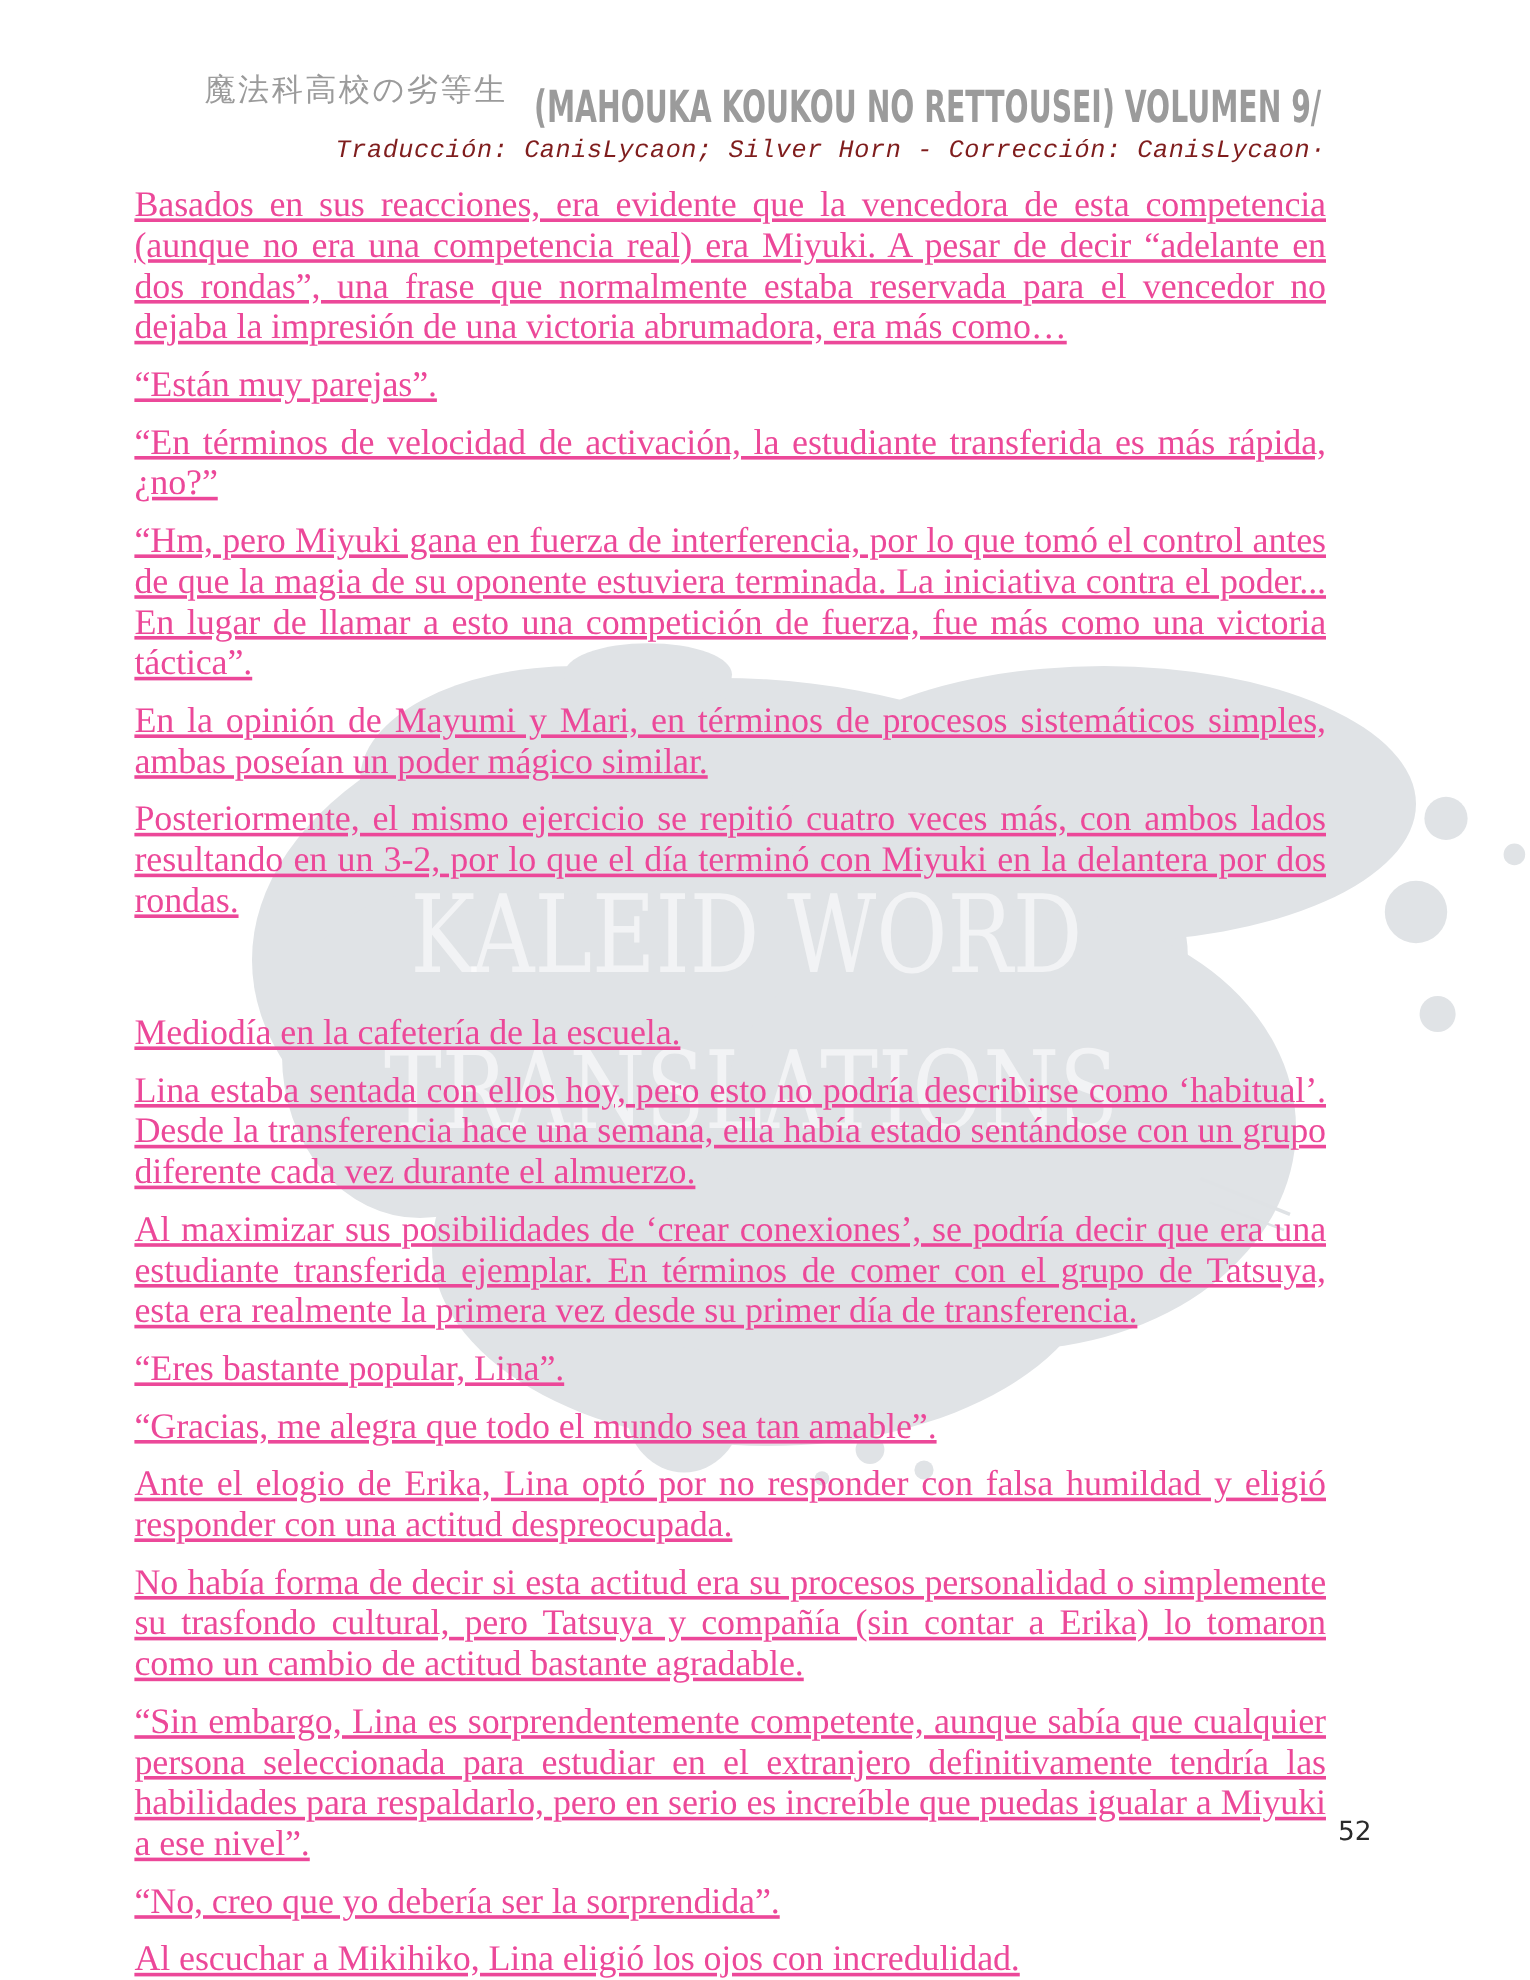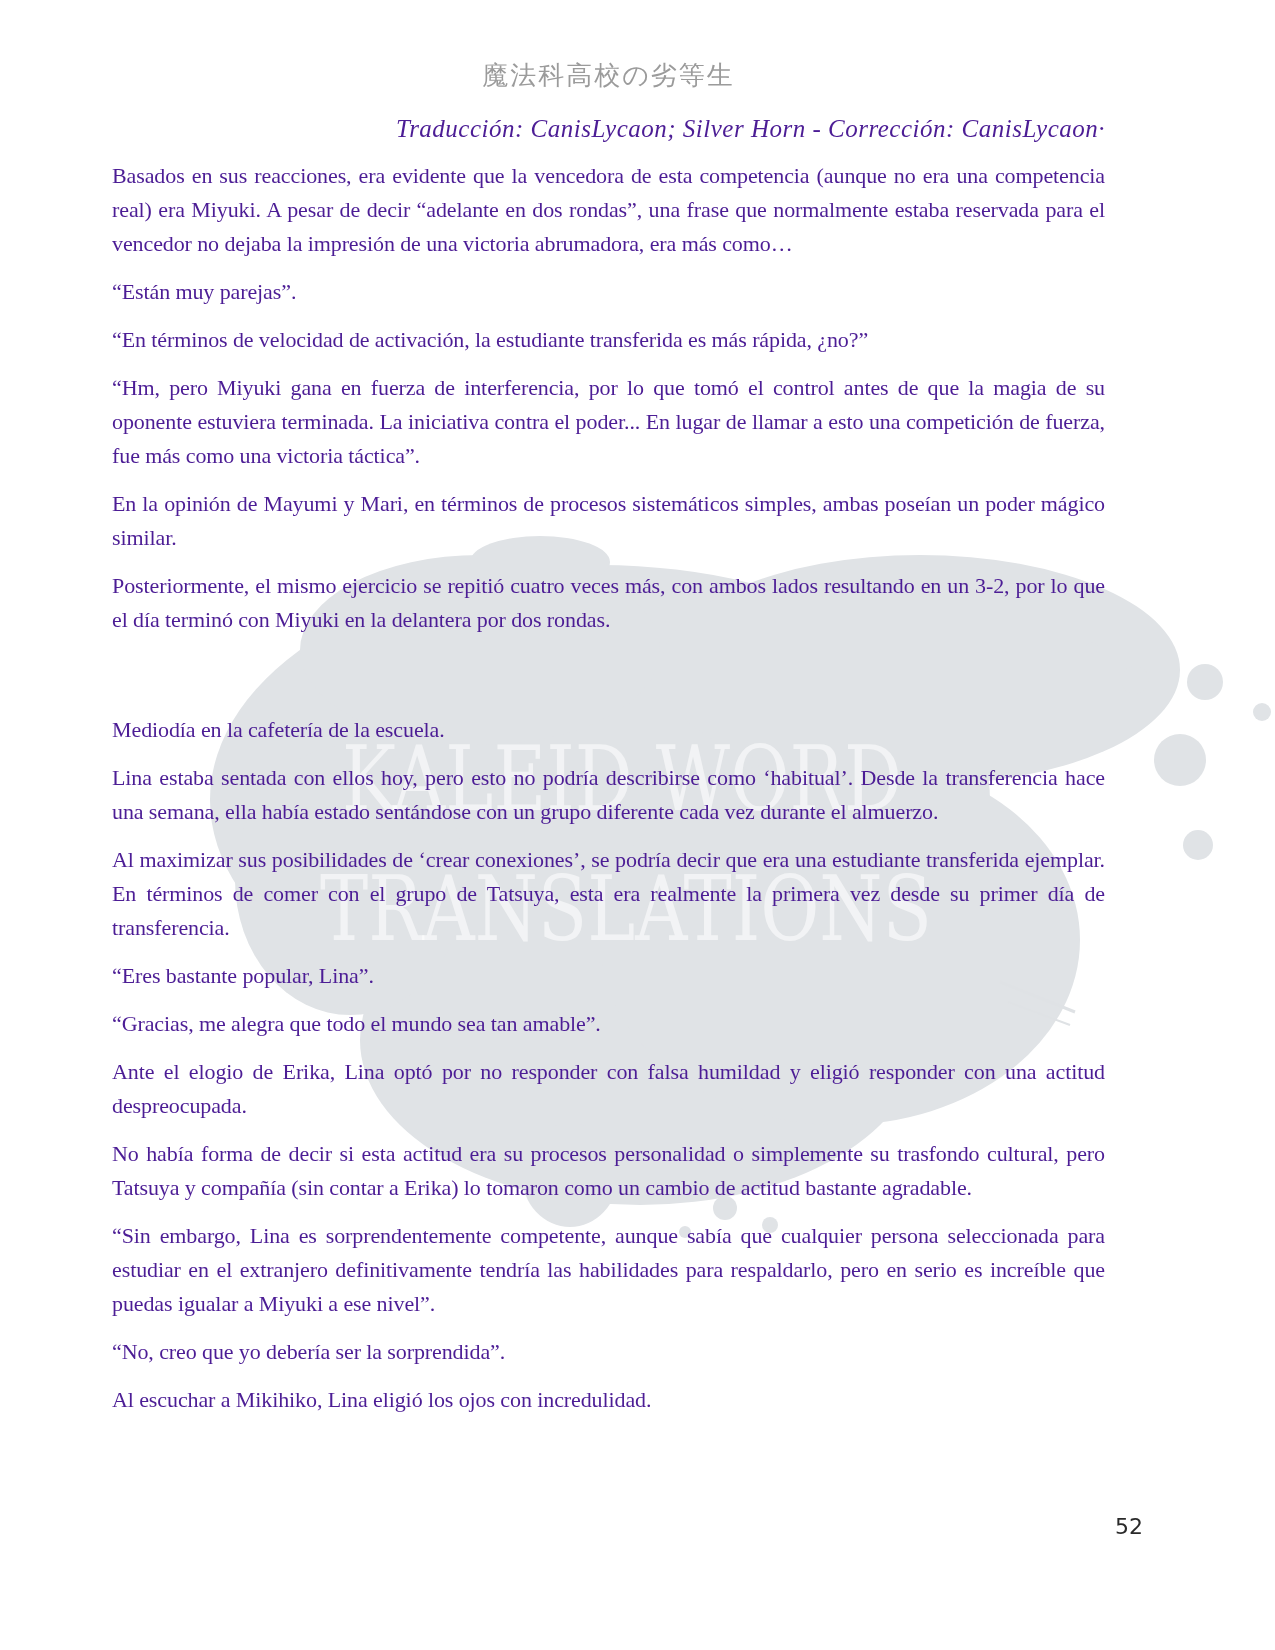--- a/index.html
+++ b/index.html
@@ -33,65 +33,65 @@
   
   .header {
     position: relative;
     z-index: 1;
     padding: 64px 170px 0 112px;
     text-align: right;
   }
   .title-row {
     display: flex;
     justify-content: flex-end;
-    align-items: center;
+    align-items: flex-start;
     gap: 14px;
     height: 46px;
-    flex-direction: column;
   }
   .title-jp {
     font-family: "DejaVu Serif", serif;
     font-size: 26px;
     line-height: 1.1;
     letter-spacing: 2px;
     color: #9b9b9b;
     transform: translateY(-3px);
     white-space: nowrap;
   }
   .title-latin-svg { display: block; }
   .title-latin-svg text {
     font-family: "DejaVu Sans", "Liberation Sans", sans-serif;
     font-weight: bold;
     font-size: 37px;
     fill: #9b9b9b;
   }
   .subtitle {
     margin-top: 5px;
-    font-family: Liberation Serif, serif;
+    font-family: Liberation Mono, monospace;
     font-style: italic;
-    font-size: 25px;
+    font-size: 21px;
     letter-spacing: 0.5px;
-    color: #4c1d95;
+    color: #7f1d1d;
     white-space: nowrap;
   }
 
   
   .body {
     position: relative;
     z-index: 1;
     margin-top: 16px;
     padding: 0 170px 0 112px;
   }
   .para {
     margin: 0 0 14px 0;
-    font-size: 22px;
+    font-size: 30px;
     line-height: 34px;
     letter-spacing: -0.1px;
     text-align: justify;
-    color: #4c1d95;
+    color: #ec4899;
+    text-decoration: underline;
   }
   .para.scene-break {
     margin-top: 76px;
   }
 
   
   .page-number {
     position: absolute;
     z-index: 1;
     top: 1514px;

